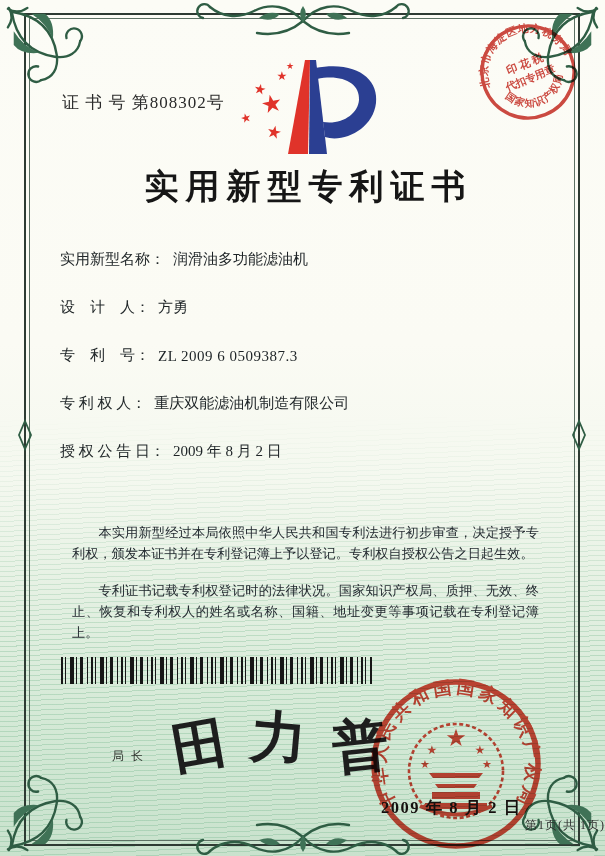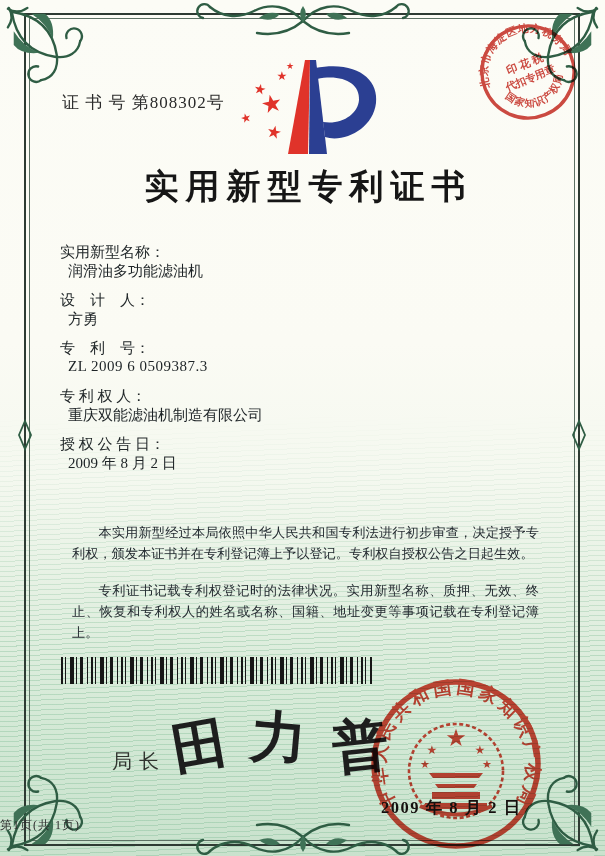--- a/index.html
+++ b/index.html
@@ -33,51 +33,51 @@
   .cert-no{position:absolute;top:76px;left:62px;font-size:17px;letter-spacing:1px;color:#2b2b2b;margin-top:15px;}
 
   .logo{position:absolute;top:56px;left:230px;width:160px;height:108px;}
 
   .tax-stamp{position:absolute;top:20px;left:476px;width:104px;height:104px;transform:rotate(-22deg);opacity:.9;mix-blend-mode:multiply;}
 
   .title{position:absolute;top:164px;left:0;width:100%;text-align:center;
          font-size:34px;font-weight:bold;letter-spacing:7px;color:#161616;padding-left:6px;}
 
   .fields{position:absolute;top:243px;left:60px;right:36px;font-size:15px;}
-  .field-row{display:flex;align-items:flex-start;height:26px;margin-bottom:22px;flex-direction:column;}
+  .field-row{display:flex;align-items:flex-end;height:26px;margin-bottom:22px;}
   .field-label{flex:0 0 auto;color:#22282a;}
   .field-value{margin-left:8px;color:#1d2326;}
   .field-value.num{font-family:"Liberation Serif","DejaVu Serif",serif;font-weight:normal;letter-spacing:.5px;}
 
   .body-text{position:absolute;top:506px;left:56px;right:50px;font-size:13.2px;line-height:21px;
              text-align:justify;color:#232a30;}
   .body-text p{margin:16px;text-indent:2em;}
 
   .barcode{position:absolute;top:657px;left:61px;width:311px;height:27px;
     background:repeating-linear-gradient(90deg,
       #161616 0 2px,transparent 2px 4px,
       #161616 4px 5px,transparent 5px 9px,
       #161616 9px 13px,transparent 13px 15px,
       #161616 15px 16px,transparent 16px 19px,
       #161616 19px 22px,transparent 22px 26px,
       #161616 26px 27px,transparent 27px 30px);
   }
 
-  .signer-title{position:absolute;top:748px;left:112px;font-size:20px;letter-spacing:7px;color:#30342f;}
+  .signer-title{position:absolute;top:748px;left:112px;font-size:12px;letter-spacing:7px;color:#30342f;}
   .signature{position:absolute;top:706px;left:172px;font-size:56px;font-weight:bold;color:#1e1e1e;
              transform:rotate(-2deg);white-space:nowrap;}
   .signature span{display:inline-block;}
   .sig-c1{transform:rotate(-8deg);}
   .sig-c2{transform:rotate(7deg) translateY(-5px);margin-left:8px;}
   .sig-c3{transform:rotate(-4deg) translateY(6px);margin-left:12px;}
 
   .seal{position:absolute;top:676px;left:368px;width:176px;height:176px;opacity:.93;mix-blend-mode:multiply;}
   .seal-date{position:absolute;top:797px;left:381px;font-size:16.5px;font-weight:bold;letter-spacing:1.5px;color:#15100e;}
 
-  .footer{position:absolute;top:817px;left:0;width:100%;text-align:left;font-size:12px;color:#2e2e2e;letter-spacing:1px;}
+  .footer{position:absolute;top:817px;left:0;width:100%;text-align:right;font-size:12px;color:#2e2e2e;letter-spacing:1px;}
 
   .stroke-orn{fill:none;stroke:#2f5d44;stroke-width:2.4;stroke-linecap:round;}
   .fill-orn{fill:#3f7256;}
 </style>
 </head>
 <body>
 
 <div class="page">
 
   <div class="guilloche"></div>
@@ -228,21 +228,21 @@
       <span class="field-value">重庆双能滤油机制造有限公司</span>
     </div>
     <div class="field-row">
       <span class="field-label">授 权 公 告 日：</span>
       <span class="field-value">2009 年 8 月 2 日</span>
     </div>
   </div>
 
   <div class="body-text">
     <p>本实用新型经过本局依照中华人民共和国专利法进行初步审查，决定授予专利权，颁发本证书并在专利登记簿上予以登记。专利权自授权公告之日起生效。</p>
-    <p>专利证书记载专利权登记时的法律状况。实用新型名称、质押、无效、终止、恢复和专利权人的姓名或名称、国籍、地址变更等事项记载在专利登记簿上。</p>
+    <p>专利证书记载专利权登记时的法律状况。国家知识产权局、质押、无效、终止、恢复和专利权人的姓名或名称、国籍、地址变更等事项记载在专利登记簿上。</p>
   </div>
 
   <div class="barcode"></div>
 
   <div class="signer-title">局长</div>
   <div class="signature">
     <span class="sig-c1">田</span>
     <span class="sig-c2">力</span>
     <span class="sig-c3">普</span>
   </div>

